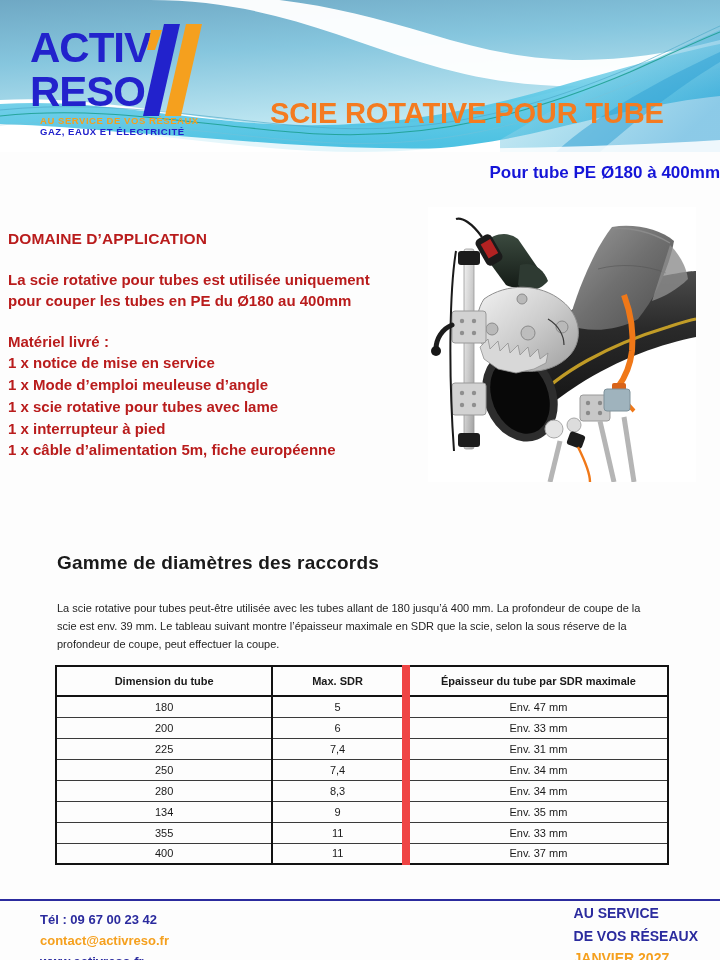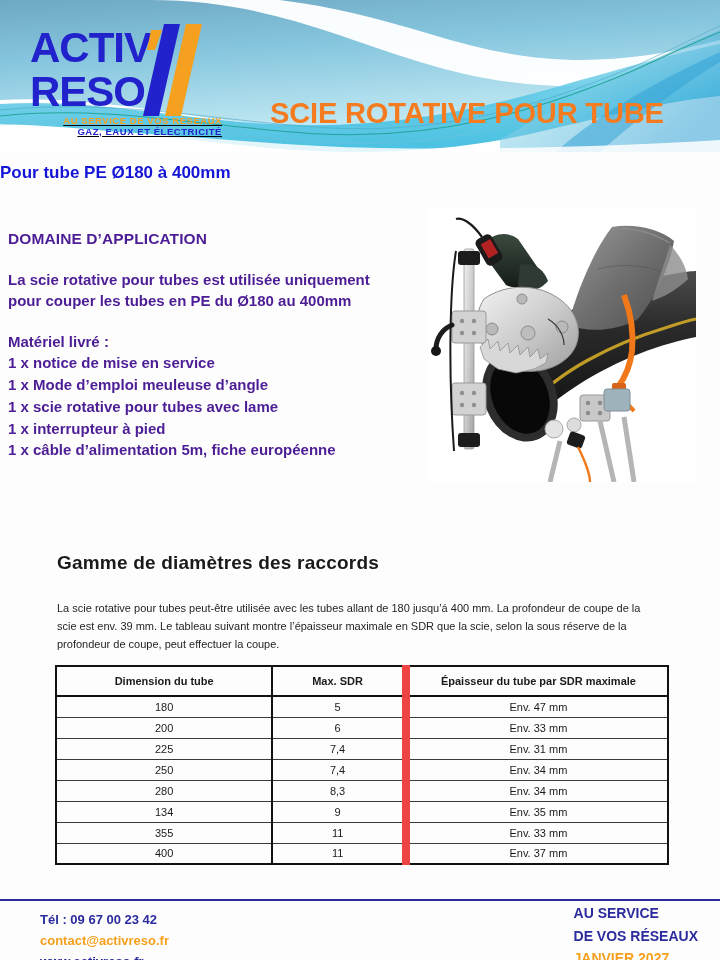--- a/index.html
+++ b/index.html
@@ -17,50 +17,49 @@
     background:#ffffff; overflow:hidden;
   }
   .header-svg { position:absolute; top:0; left:0; }
 
   .logo {
     position:absolute; left:28px; top:20px; width:190px; height:128px;
     z-index:5;
   }
   .logo-svg { display:block; }
   .logo-tag {
-    position:absolute; left:4px; top:96px; width:190px; text-align:right;
+    position:absolute; left:12px; top:96px; width:190px; text-align:left;
     line-height:1.12;
-    text-decoration:underline;
   }
   .logo-tag .t1 {
     display:block; font-size:9.5px; font-weight:bold; color:#F5A01E;
     letter-spacing:.55px;
   }
   .logo-tag .t2 {
     display:block; font-size:9.5px; font-weight:bold; color:#2222CC;
     letter-spacing:.55px;
   }
 
   .main-title {
     position:absolute; left:270px; top:96px; width:445px;
     font-size:30px; font-weight:bold; color:#F47B20;
     letter-spacing:-.2px; white-space:nowrap; z-index:6;
     font-family:"Liberation Sans", sans-serif;
     transform:scaleX(.97); transform-origin:left center;
   }
 
   .subtitle {
-    position:absolute; left:0; top:163px; width:720px; text-align:left;
+    position:absolute; left:0; top:163px; width:720px; text-align:right;
     font-size:17px; font-weight:bold; color:#1515D8;
   }
 
   
   .textblock {
     position:absolute; left:8px; top:228px; width:420px;
-    color:#4c1d95; font-size:15px; line-height:1.42;
+    color:#b91c1c; font-size:15px; line-height:1.42;
     font-weight:600;
   }
   .textblock .h {
     font-size:15.5px; font-weight:bold; letter-spacing:.1px;
     margin-bottom:19px;
   }
   .textblock .para { margin-bottom:19px; }
   .textblock .para div, .textblock .list div { white-space:nowrap; }
   .textblock .list div { line-height:1.45; }
 

